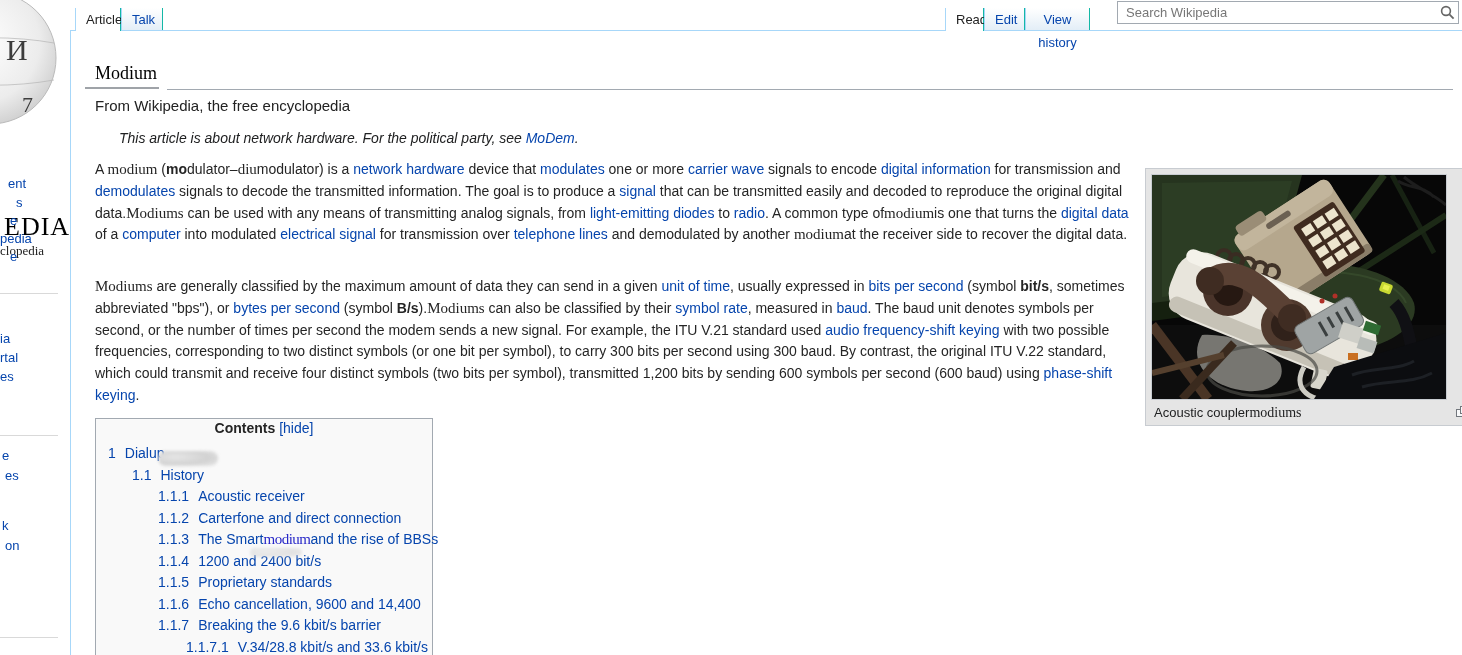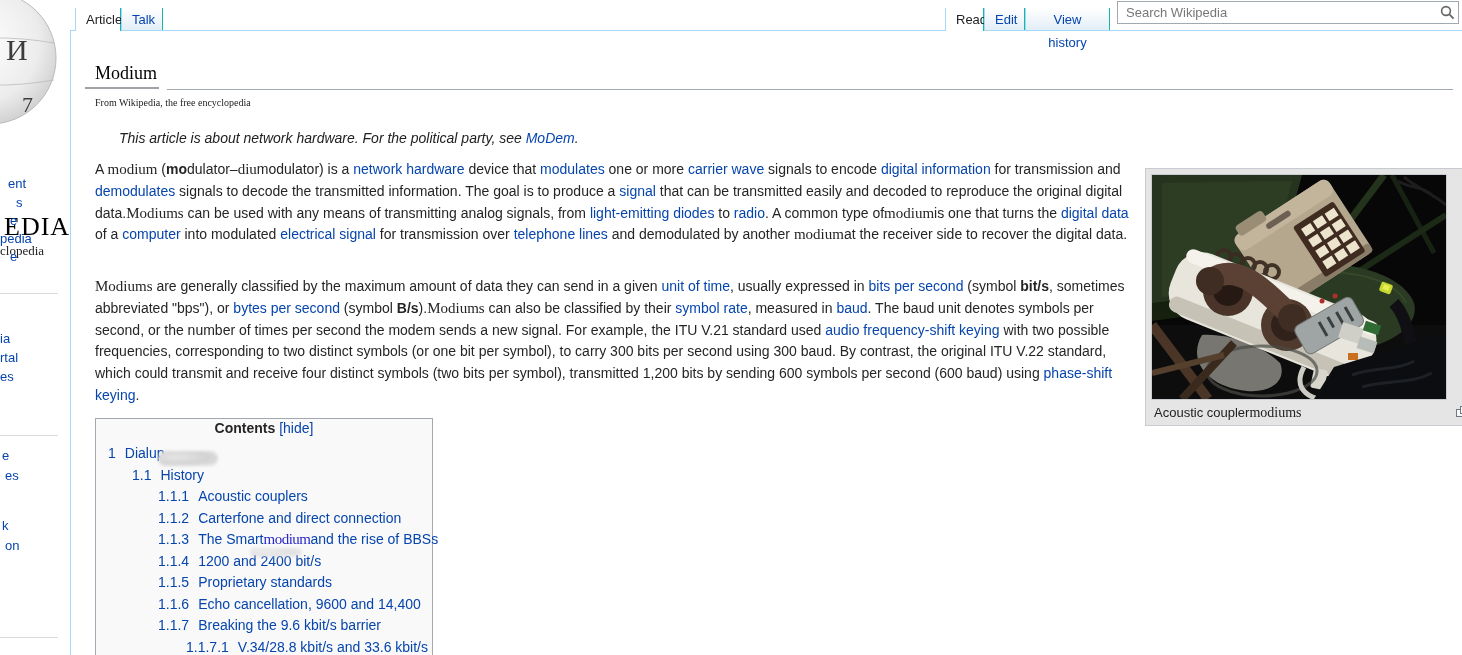--- a/index.html
+++ b/index.html
@@ -28,21 +28,21 @@
   #wordmark-frag{position:absolute;left:4px;top:212px;font-family:"Liberation Serif",serif;
                  font-size:26px;color:#000;letter-spacing:1px;}
   #tagline-frag{position:absolute;left:0;top:243px;font-family:"Liberation Serif",serif;
                 font-size:13px;color:#222;}
   
   .serif-word{font-family:"Liberation Serif",serif;font-size:15px;}
   h1#page-title{position:absolute;left:95px;top:63px;margin:0;font-family:"Liberation Serif",serif;
                 font-size:18px;font-weight:normal;color:#000;}
   #title-underline-short{position:absolute;left:85px;top:87px;width:74px;height:2px;background:#9fa3a8;}
   #title-underline-long{position:absolute;left:167px;top:89px;width:1286px;height:1px;background:#a2a9b1;}
-  #site-sub{position:absolute;left:95px;top:97px;font-size:10px;color:#222;font-family:Liberation Serif, serif;}
+  #site-sub{position:absolute;left:95px;top:97px;font-size:15px;color:#222;}
   #hatnote{position:absolute;left:119px;top:130px;font-size:14px;font-style:italic;color:#202122;}
   .para{position:absolute;left:95px;width:1036px;font-size:14px;line-height:21.8px;color:#252525;}
   #para-1{top:159px;}
   #para-2{top:276px;}
   .para b{font-weight:bold;}
   
   #toc{position:absolute;left:95px;top:418px;width:338px;height:330px;box-sizing:border-box;
        border:1px solid #a2a9b1;background:#f9f9f9;}
   #toc-title-row{margin-top:1px;text-align:center;font-size:14px;}
   #toc-title{font-weight:bold;color:#252525;}
@@ -117,21 +117,21 @@
   <div class="tab" style="left:121px;width:42px;">
     <span class="link">Talk</span>
   </div>
 
   <div class="tab active" style="left:945px;width:39px;">
     <span>Read</span>
   </div>
   <div class="tab" style="left:984px;width:41px;">
     <span class="link">Edit</span>
   </div>
-  <div class="tab" style="left:1025px;width:85px;">
+  <div class="tab" style="left:1025px;width:65px;">
     <span class="link">View history</span>
   </div>
 
   <input id="search-box" type="text" placeholder="Search Wikipedia" style="">
   <svg id="search-icon" viewBox="0 0 15 15">
     <circle cx="6" cy="6" r="4.4" fill="none" stroke="#666" stroke-width="1.6"></circle>
     <line x1="9.4" y1="9.4" x2="13.6" y2="13.6" stroke="#666" stroke-width="1.8"></line>
   </svg>
 
   <h1 id="page-title">Modium</h1>
@@ -145,21 +145,21 @@
   <div class="para" id="para-2"><span class="serif-word">Modiums</span> are generally classified by the maximum amount of data they can send in a given <a class="link">unit of time</a>, usually expressed in <a class="link">bits per second</a> (symbol <b>bit/s</b>, sometimes abbreviated "bps"), or <a class="link">bytes per second</a> (symbol <b>B/s</b>).<span class="serif-word">Modiums</span> can also be classified by their <a class="link">symbol rate</a>, measured in <a class="link">baud</a>. The baud unit denotes symbols per second, or the number of times per second the modem sends a new signal. For example, the ITU V.21 standard used <a class="link">audio frequency-shift keying</a> with two possible frequencies, corresponding to two distinct symbols (or one bit per symbol), to carry 300 bits per second using 300 baud. By contrast, the original ITU V.22 standard, which could transmit and receive four distinct symbols (two bits per symbol), transmitted 1,200 bits by sending 600 symbols per second (600 baud) using <a class="link">phase-shift keying</a>.</div>
 
   <div id="toc">
     <div id="toc-title-row">
       <span id="toc-title">Contents</span>
       <span class="link">[hide]</span>
     </div>
     <div id="toc-list">
       <div class="toc-item lvl1"><span class="tocnum">1</span><span class="toctext">Dialup</span></div>
       <div class="toc-item lvl2"><span class="tocnum">1.1</span><span class="toctext">History</span></div>
-      <div class="toc-item lvl3"><span class="tocnum">1.1.1</span><span class="toctext">Acoustic couplers</span></div>
+      <div class="toc-item lvl3"><span class="tocnum">1.1.1</span><span class="toctext">Acoustic receiver</span></div>
       <div class="toc-item lvl3"><span class="tocnum">1.1.2</span><span class="toctext">Carterfone and direct connection</span></div>
       <div class="toc-item lvl3"><span class="tocnum">1.1.3</span><span class="toctext">The Smart<span class="serif-word">modium</span>and the rise of BBSs</span></div>
       <div class="toc-item lvl3"><span class="tocnum">1.1.4</span><span class="toctext">1200 and 2400 bit/s</span></div>
       <div class="toc-item lvl3"><span class="tocnum">1.1.5</span><span class="toctext">Proprietary standards</span></div>
       <div class="toc-item lvl3"><span class="tocnum">1.1.6</span><span class="toctext">Echo cancellation, 9600 and 14,400</span></div>
       <div class="toc-item lvl3"><span class="tocnum">1.1.7</span><span class="toctext">Breaking the 9.6 kbit/s barrier</span></div>
       <div class="toc-item lvl4"><span class="tocnum">1.1.7.1</span><span class="toctext">V.34/28.8 kbit/s and 33.6 kbit/s</span></div>
     </div>
   </div>
   <div class="smudge" id="smudge-dialup"></div>

